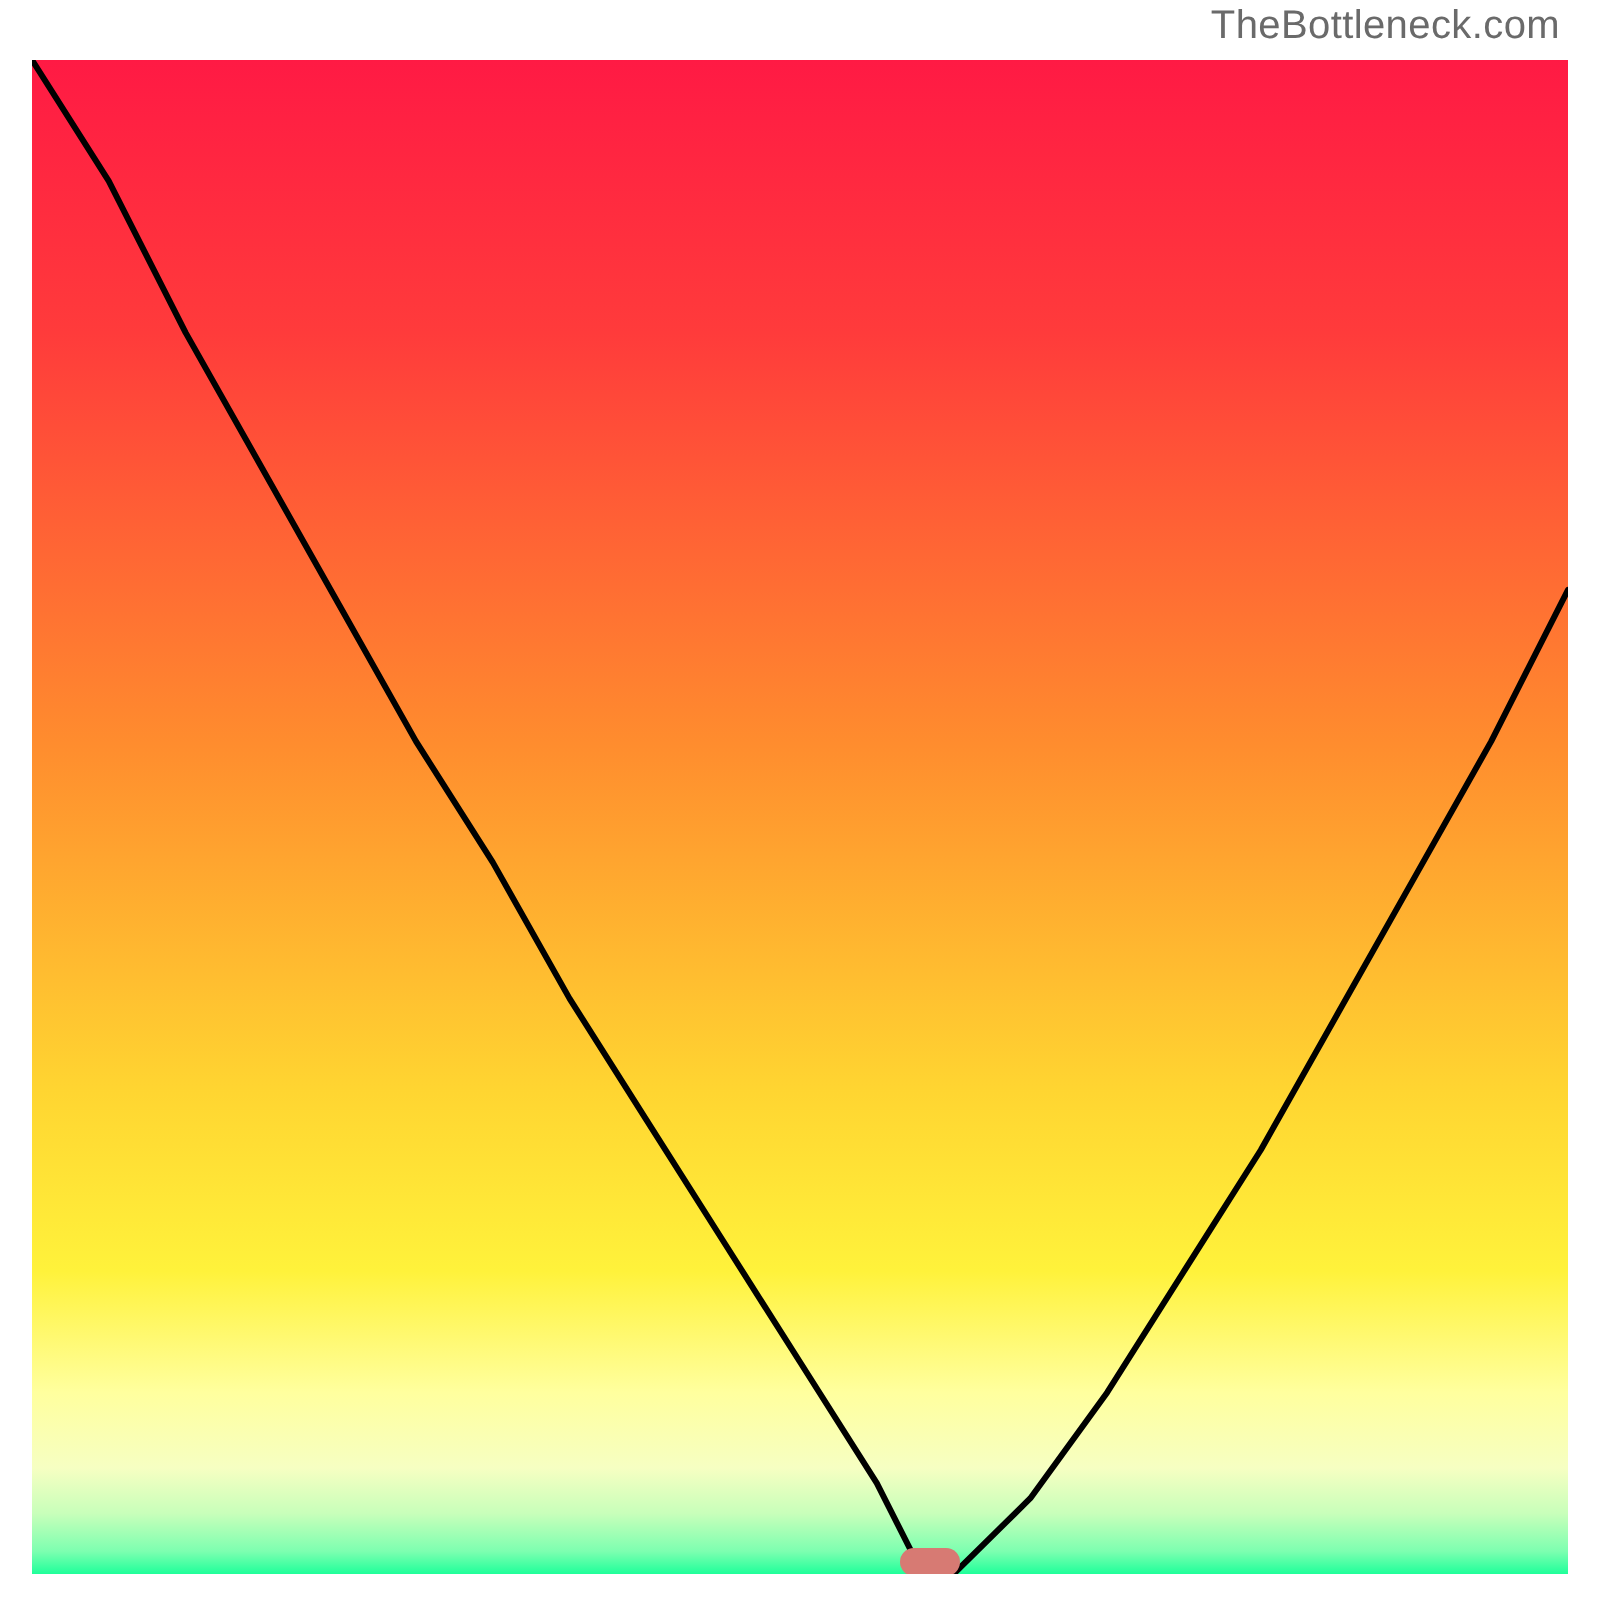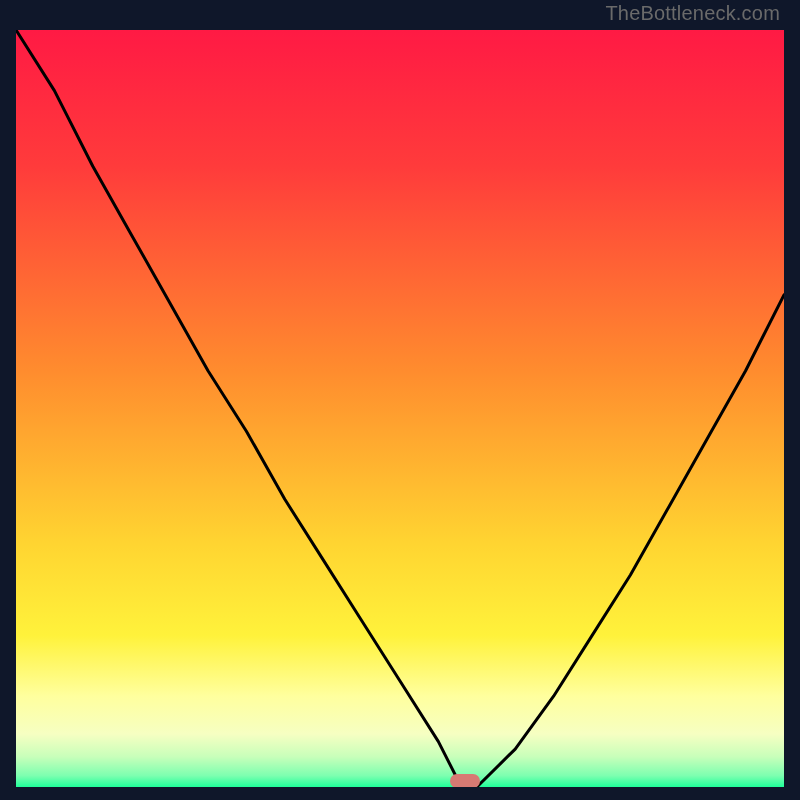--- a/index.html
+++ b/index.html
@@ -10,21 +10,21 @@
     background: #000;
     overflow: hidden;
     font-family: Arial, Helvetica, sans-serif;
   }
   .frame {
     position: absolute;
     top: 0;
     left: 0;
     width: 800px;
     height: 800px;
-    background: #0f172a;
+    background: #ffffff;
   }
   .plot {
     position: absolute;
     overflow: hidden;
   }
   .gradient {
     position: absolute;
     inset: 0;
   }
   .watermark {

